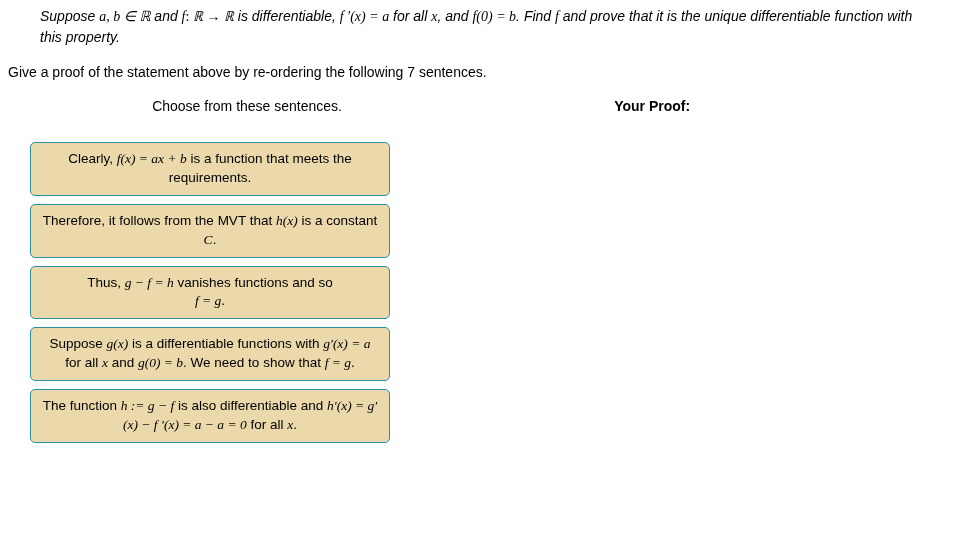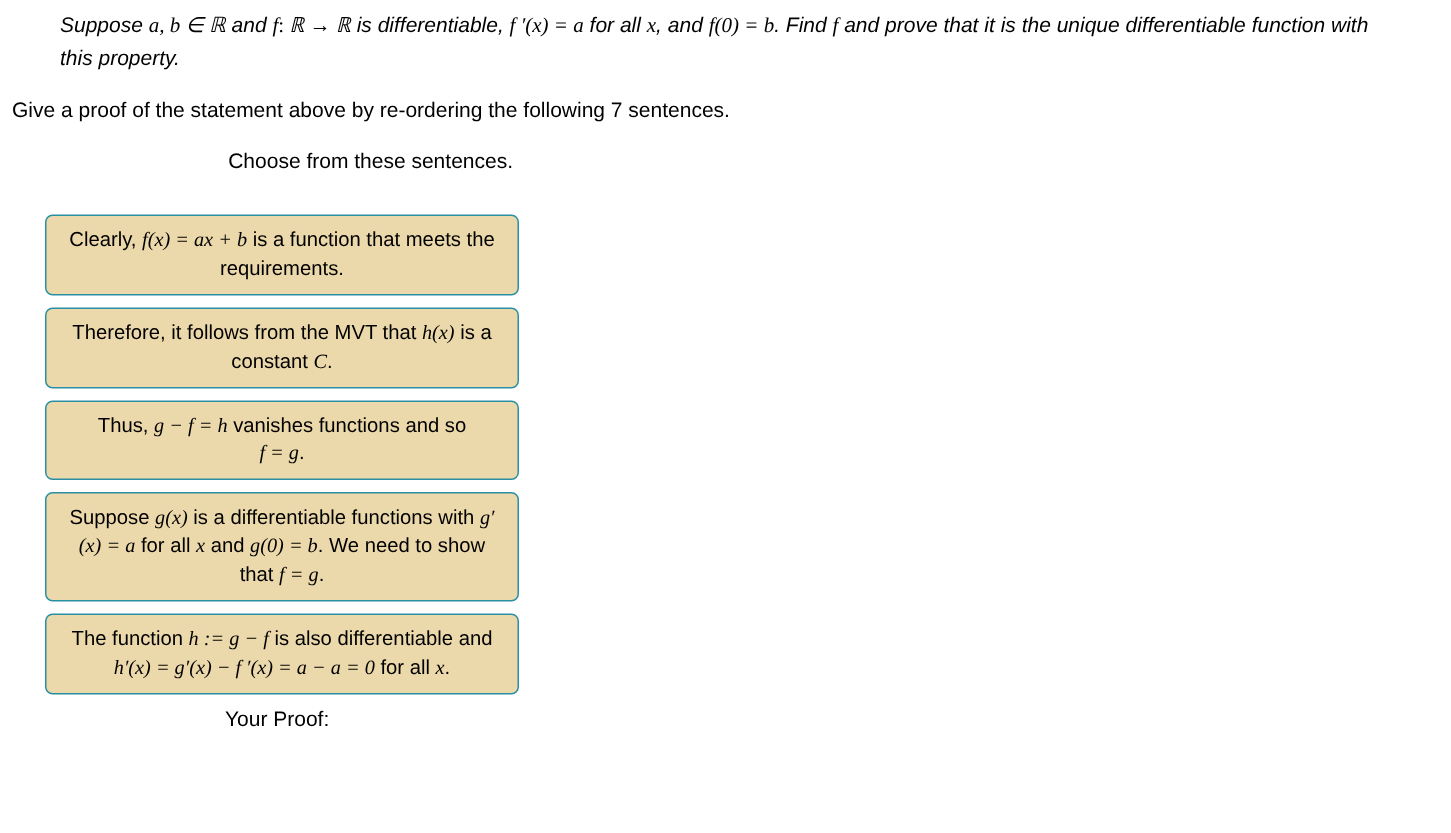--- a/index.html
+++ b/index.html
@@ -19,46 +19,47 @@
       padding: 6px 40px 8px 40px;
       font-size: 14px;
       line-height: 1.5;
     }
     .instruction {
       padding: 8px 8px 18px 8px;
       font-size: 14px;
     }
     .columns {
       display: flex;
-      flex-direction: column;
+      flex-direction: row;
     }
     .left-col {
       width: 48%;
       padding-left: 30px;
     }
     .right-col {
       width: 52%;
       padding-left: 40px;
     }
     .col-header {
       text-align: center;
       font-size: 14px;
       margin-bottom: 28px;
     }
     .right-col .col-header {
       text-align: left;
       padding-left: 110px;
+      font-weight: bold;
     }
     .sentence-card {
       background: #ecd9ab;
       border: 1px solid #2b8fa3;
       border-radius: 5px;
       padding: 7px 10px;
       margin-bottom: 8px;
-      width: 316px;
+      width: 360px;
       text-align: center;
       font-size: 13.5px;
       line-height: 1.4;
       cursor: move;
     }
     .math {
       font-family: "Times New Roman", Times, serif;
       font-style: italic;
     }
     .mathup {

